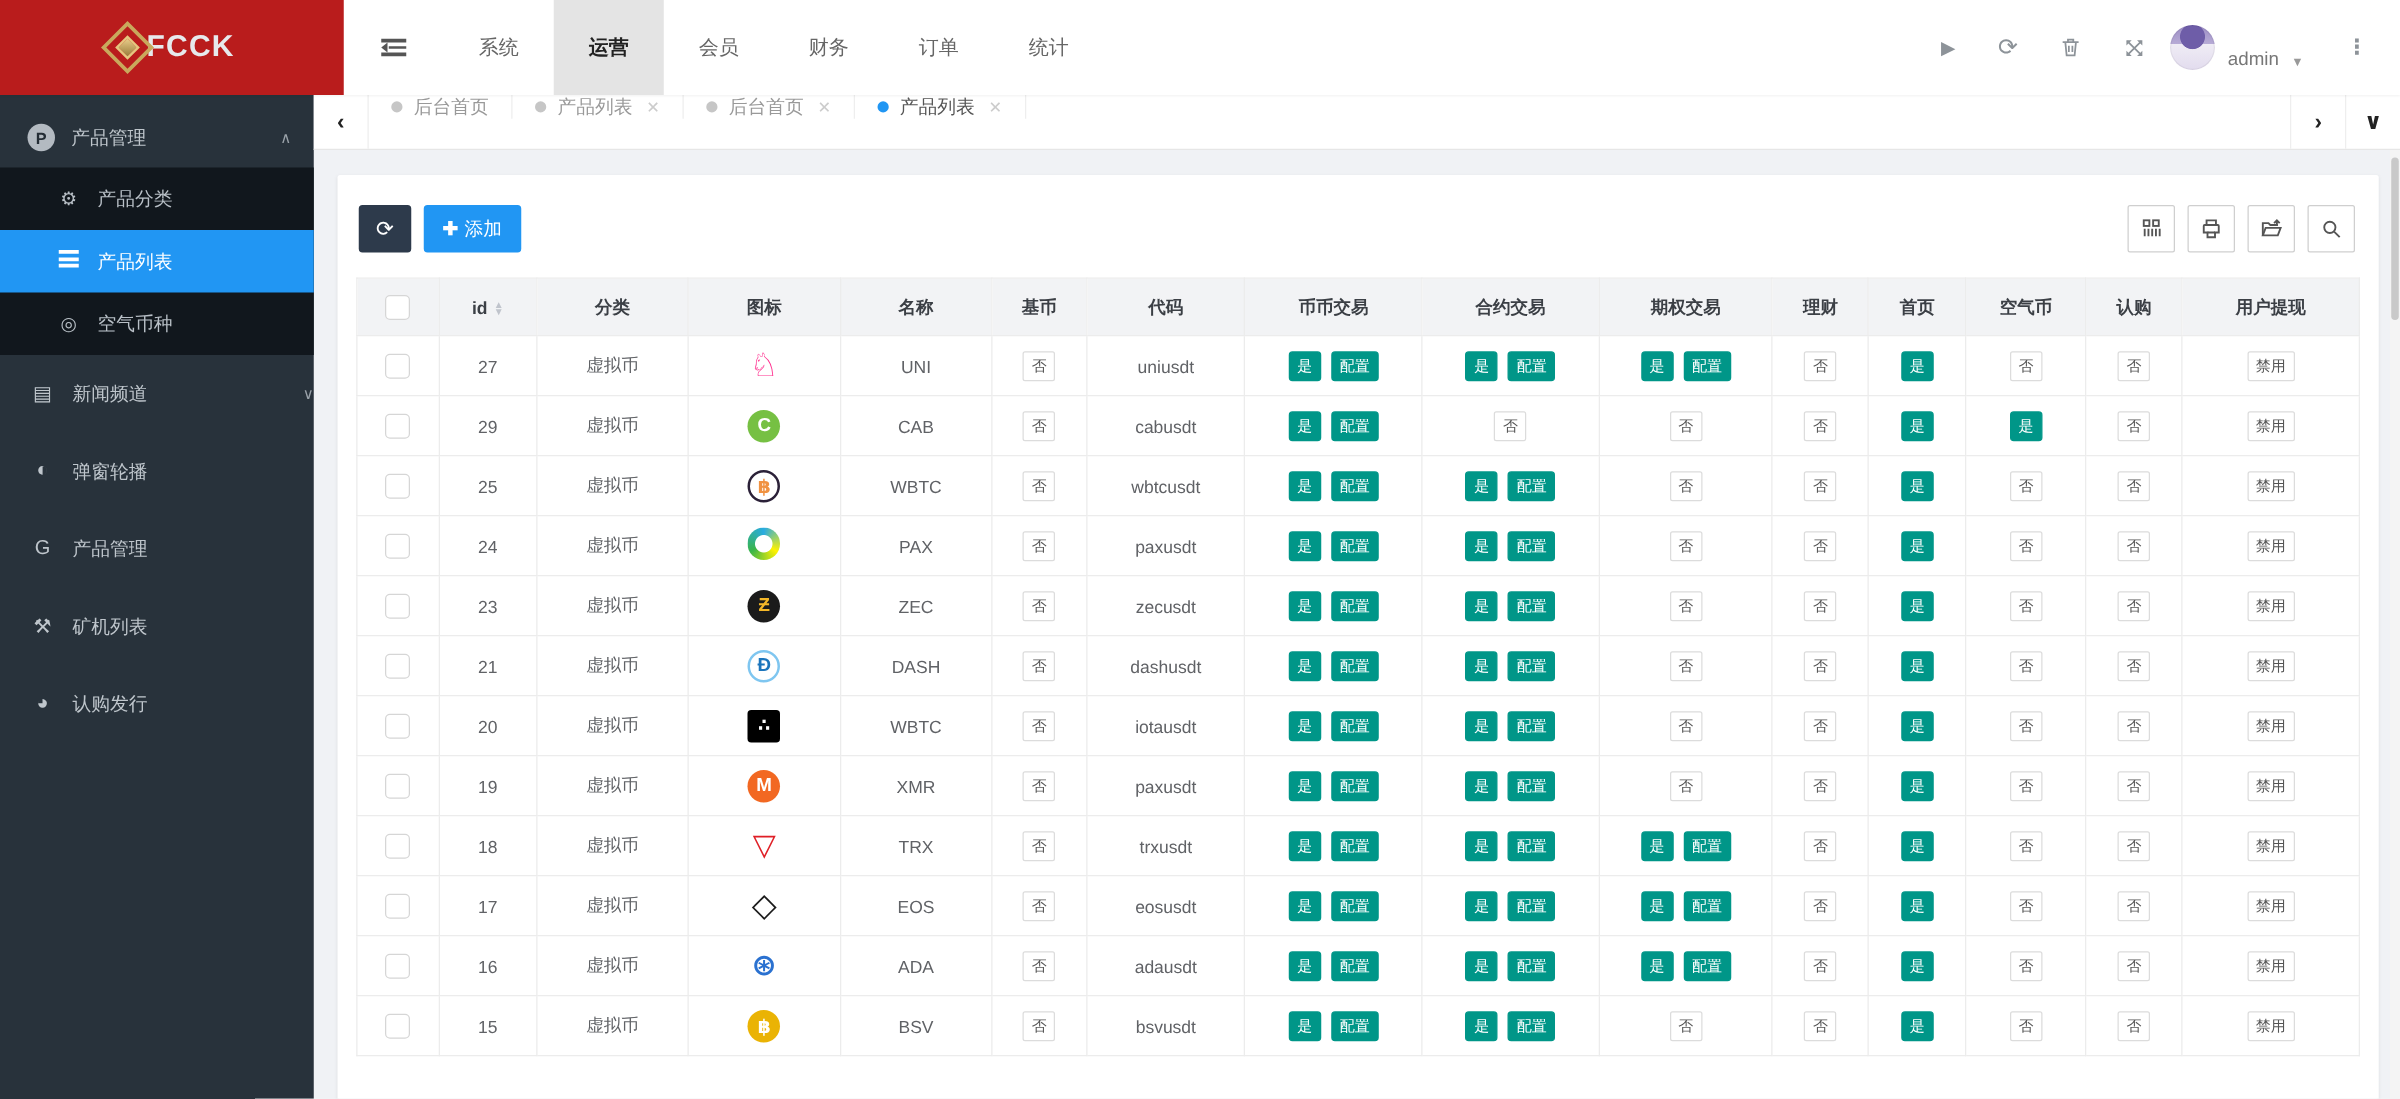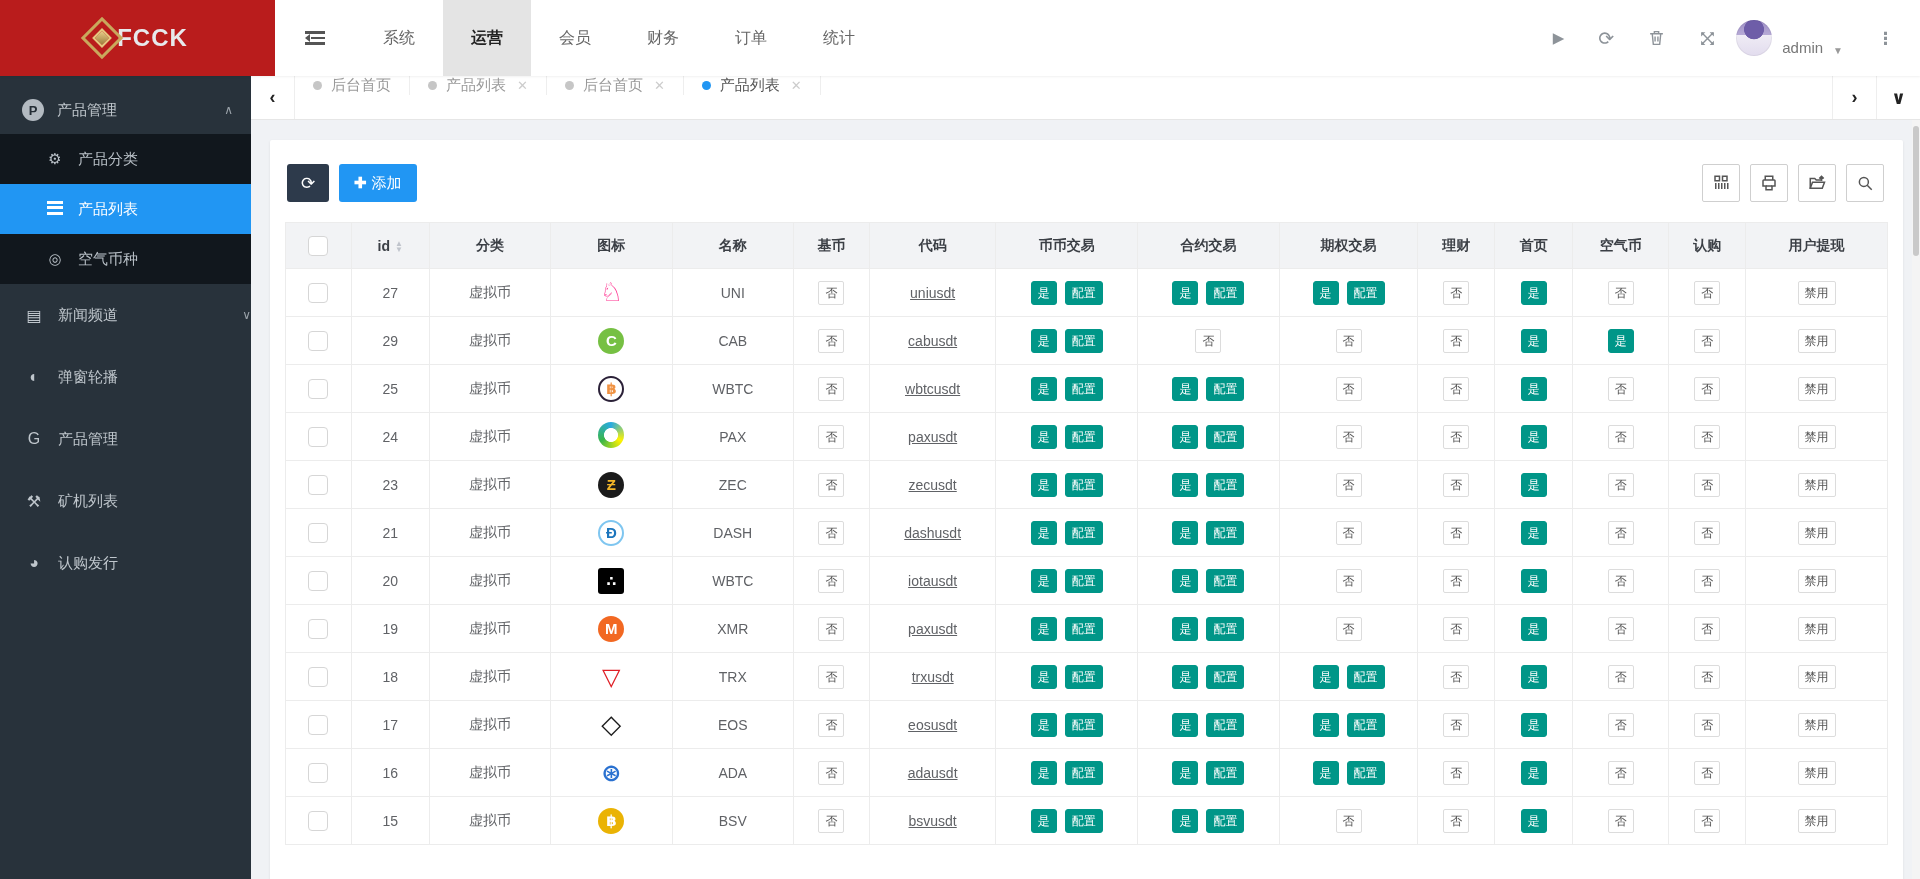--- a/index.html
+++ b/index.html
@@ -90,21 +90,21 @@
     display:flex; align-items:center; justify-content:center; cursor:pointer; }
   .tool-btn svg { display:block; }
 
   
   table.ptable { width:100%; border-collapse:collapse; table-layout:fixed; }
   .ptable th, .ptable td { border:1px solid #ececec; text-align:center; vertical-align:middle;
     overflow:hidden; white-space:nowrap; }
   .ptable th { background:#f2f3f5; height:46px; font-size:14px; color:#3b3f45; font-weight:bold; }
   .ptable td { height:48px; font-size:14px; color:#606266; background:#fff; }
   .cell-name { font-size:15px; color:#333; }
-  .cell-code { color:#5f6368;text-decoration:underline; }
+  .cell-code { color:#5f6368; }
   .chk { width:20px; height:20px; border:1px solid #d6d6d6; border-radius:4px; background:#fff;
     margin:0 auto; cursor:pointer; }
   .sort-ico { display:inline-flex; flex-direction:column; vertical-align:middle; margin-left:5px;
     color:#c0c4cc; font-size:8px; line-height:6px; }
   .badge { display:inline-flex; align-items:center; justify-content:center; font-size:12px;
     border-radius:3px; padding:5px 6px; cursor:pointer; line-height:1; }
   .badge.solid { background:#009688; color:#fff; border:1px solid #009688; }
   .badge.plain { background:#fff; color:#555; border:1px solid #dcdcdc; border-radius:2px; }
   .badge + .badge { margin-left:8px; }
   .coin { display:inline-flex; align-items:center; justify-content:center; margin:0 auto;

